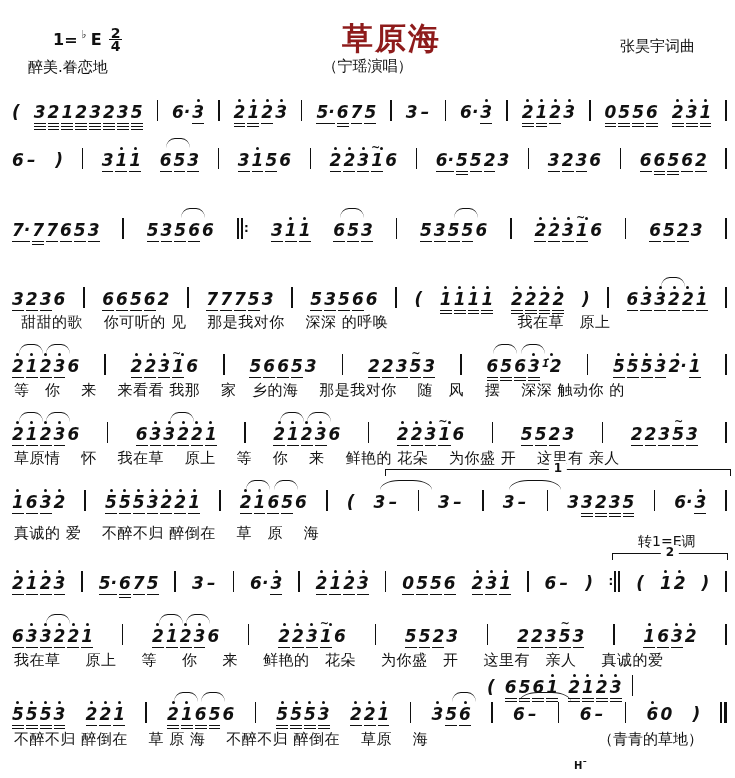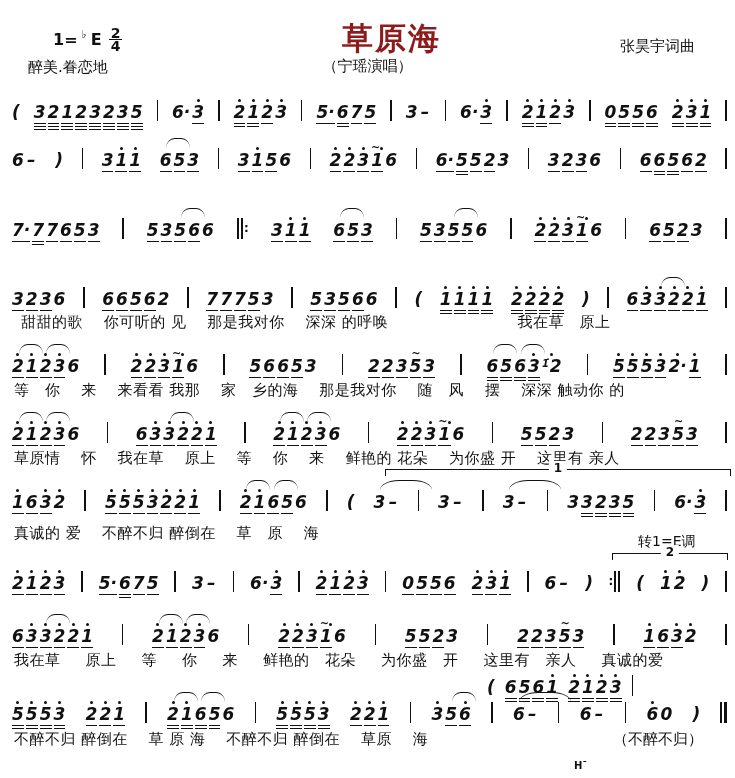--- a/index.html
+++ b/index.html
@@ -3421,15 +3421,15 @@
           <span class="ul"></span>
         </span>
       </span>
       <span class="paren">)</span>
       <span class="fin">
         <i class="b2"></i>
         <i class="b1"></i>
       </span>
     </div>
   <div class="lyr" id="lyr10">不醉不归 醉倒在　 草 原 海　 不醉不归 醉倒在　 草原　 海</div>
-  <div id="scorenote">（不醉不归）</div>
+  <div id="scorenote">（青青的草地）</div>
   <div id="wm">H¯</div>
 </div>
 
 </body></html>

